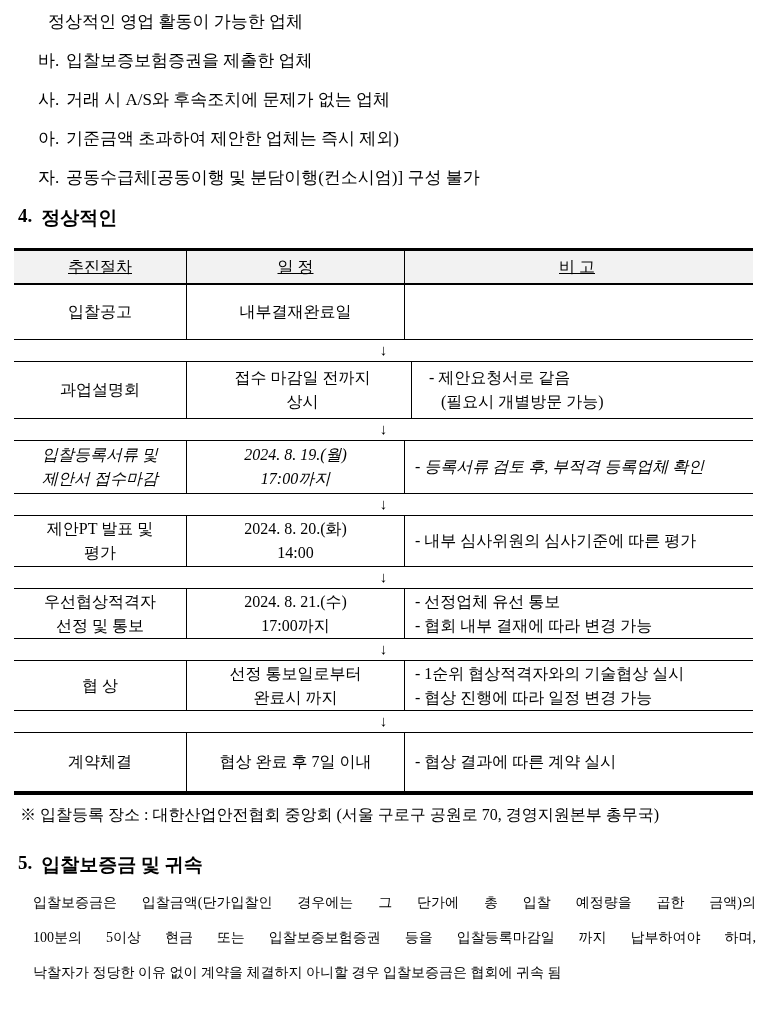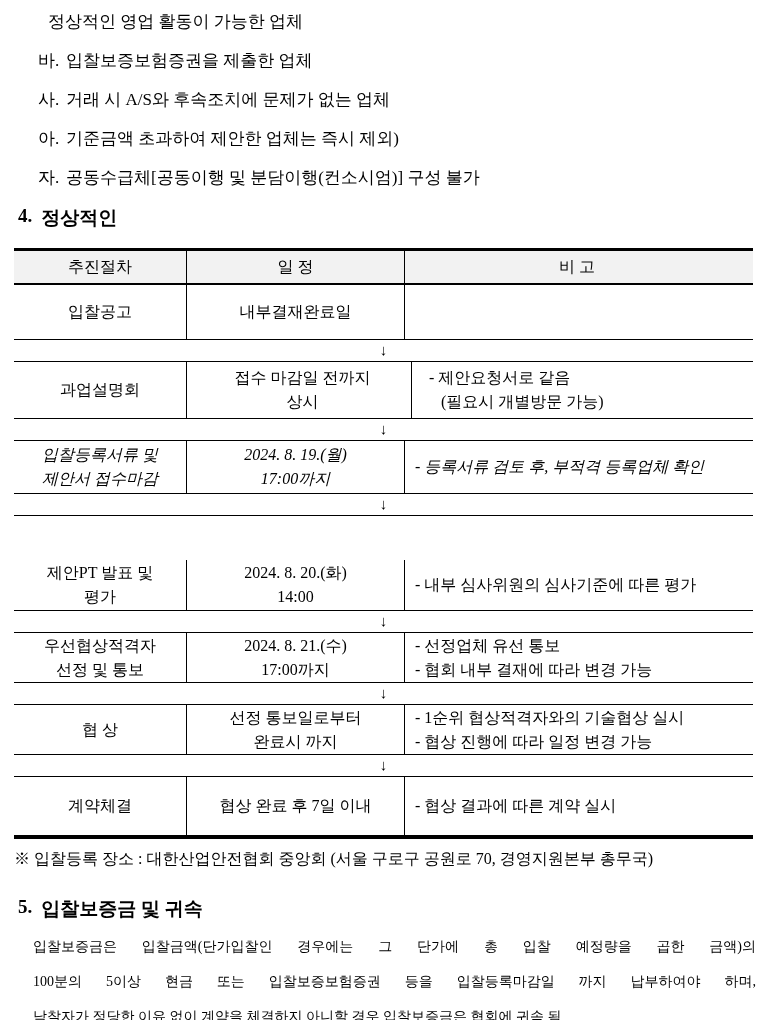--- a/index.html
+++ b/index.html
@@ -29,31 +29,31 @@
   .sched-table {
     width: 739px; margin-top: 17px;
     border-top: 3px solid #000; border-bottom: 4px solid #000;
     font-size: 16px;
   }
   .trow { display: grid; grid-template-columns: 173px 218px 348px; }
   .cell { display: flex; flex-direction: column; justify-content: center; line-height: 24px; }
   .c1, .c2 { align-items: center; text-align: center; border-right: 1px solid #000; }
   .c3 { align-items: flex-start; text-align: left; padding-left: 10px; padding-right: 4px; }
   .c3 .sub { padding-left: 12px; }
-  .thead { height: 34px; background: #f2f2f2; border-bottom: 2px solid #000; }
+  .thead { height: 34px; background: #f2f2f2; border-bottom: 2px solid #000; text-decoration: underline; }
   .arrow-row {
     height: 23px; border-top: 1px solid #000; border-bottom: 1px solid #000;
     text-align: center; font-size: 15px; line-height: 21px;
   }
   .r1 { height: 54px; } .r2 { height: 56px; gap: 7px; } .r3 { height: 52px; font-style: italic; }
-  .r4 { height: 50px; margin-top: 44px; } .r5 { height: 49px; } .r6 { height: 49px; }
+  .r4 { height: 50px; } .r5 { height: 49px; } .r6 { height: 49px; }
   .r7 { height: 58px; }
 
   
-  .footnote { margin-top: 9px; font-size: 16px; line-height: 22px; }
+  .footnote { margin-top: 9px; font-size: 16px; line-height: 22px; margin-left: 6px; }
 
   
   .s5-body { margin-left: 19px; margin-top: 7px; width: 723px; font-size: 14px; line-height: 35px; }
   .s5-body .line.j { text-align: justify; text-align-last: justify; }
 </style>
 </head>
 <body>
 
 <div class="doc">
 

